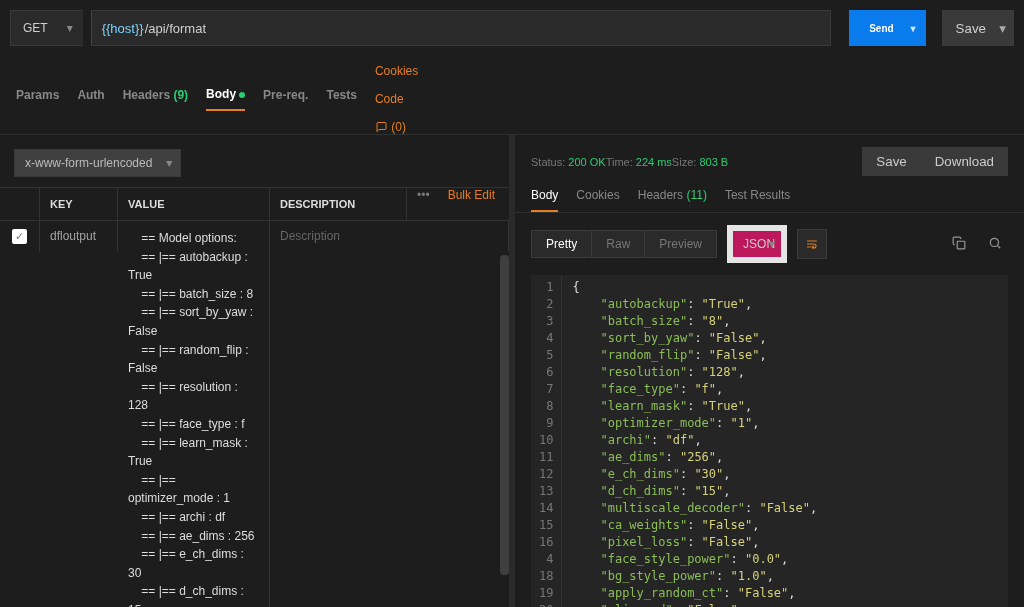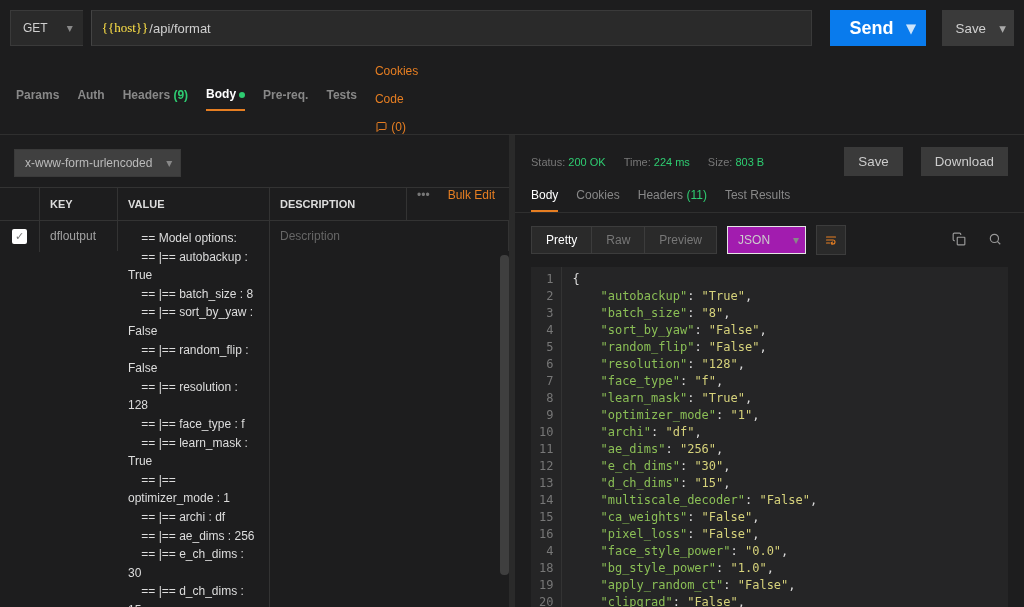--- a/index.html
+++ b/index.html
@@ -33,31 +33,31 @@
   flex:1;
   background: #2a2a2a;
   border: 1px solid #3a3a3a;
   padding: 0 10px;
   color: #d0d0d0;
   border-left: 1px solid #444;
   display:flex; align-items:center; gap:1px;
   font-size:13px;
   height:36px;
 }
-.url-var { color:#fde047;font-family:Liberation Serif, serif; }
+.url-var { color:#7dd3fc; }
 .send-btn {
   margin-left:10px;
   background:#097bed;
   color:#fff;
   padding: 0 32px 0 20px;
   border:none;
   font-weight:600;
   position:relative;
   display:flex; align-items:center;
-  font-size:18px;
+  font-size:10px;
   height:36px;
 }
 .send-btn::after { content:"▾"; position:absolute; right:10px; opacity:.8;}
 .save-btn {
   margin-left:8px;
   background:#3a3a3a;
   color:#d0d0d0;
   padding:0 28px 0 14px;
   border:none;
   position:relative;
@@ -90,35 +90,35 @@
 .bulk-row .h.val { flex:0 0 152px;}
 .bulk-row .dots { padding:0 10px; color:#777;}
 .bulk-row .bulk { padding:0 14px 0 8px; color:#e67e22;}
 .body-row { display:flex; border-bottom:1px solid #333; align-items:flex-start;}
 .body-row .c { border-right:1px solid #333; padding:8px 10px;}
 .body-row .c.check { flex:0 0 40px; display:flex; justify-content:center;}
 .body-row .c.key { flex:0 0 78px;}
 .body-row .c.val { flex:0 0 152px; color:#ddd; line-height:1.55; font-size:12px; white-space:pre-wrap; padding:8px 10px;}
 .body-row .c.desc { flex:1; color:#666;}
 .checkbox { width:15px;height:15px;background:#fff;border-radius:2px; display:flex;align-items:center;justify-content:center;color:#777;font-size:11px;}
-.meta-row { padding:12px 16px 0 16px; display:flex; align-items:center; gap:18px; font-size:11px;}
+.meta-row { padding:12px 16px 0 16px; display:flex; align-items:center; font-size:11px;}
 .meta-row .lbl { color:#777;}
 .meta-row .val { color:#2ecc71;}
 .meta-row .spacer { flex:1;}
 .meta-row .btn { background:#3a3a3a; padding:7px 14px; color:#ccc; border:none;}
 .resp-tabs { display:flex; gap:18px; padding:12px 16px 0 16px; border-bottom:1px solid #2f2f2f;}
 .resp-tabs .tab { padding-bottom:8px; color:#888;}
 .resp-tabs .tab.active { color:#fff; border-bottom:2px solid #e67e22;}
 .resp-tabs .tab .num { color:#2ecc71;}
 .resp-toolbar { display:flex; align-items:center; padding:12px 16px; gap:10px;}
 .resp-toolbar .grp { display:flex; background:#2a2a2a; border:1px solid #3c3c3c;}
 .resp-toolbar .grp div { padding:6px 14px; color:#777; border-right:1px solid #3c3c3c;}
 .resp-toolbar .grp div:last-child{ border-right:none;}
 .resp-toolbar .grp div.active { color:#fff;}
-.resp-toolbar .sel { background:#a21caf; border:1px solid #e5e5e5; padding:6px 35px 6px 10px; color:#ccc; position:relative;}
+.resp-toolbar .sel { background:#be185d; border:6px solid #e5e5e5; padding:6px 6px 6px 10px; color:#ccc; position:relative;}
 .resp-toolbar .sel::after { content:"▾"; position:absolute; right:6px; color:#888;}
 .resp-toolbar .wrap-icon { padding:6px 8px; width:30px; display:flex; align-items:center; justify-content:center;}
 .resp-toolbar .wrap-icon svg { width:16px; height:16px; }
 .resp-toolbar .spacer { flex:1;}
 .resp-toolbar .icon { color:#888; padding:4px 6px;}
 .code-area { flex:1; background:#252526; margin:0 16px 0 16px; display:flex; overflow:auto; font-family: "Consolas","Menlo",monospace;}
 .gutter { background:#252526; color:#777; text-align:right; padding:4px 8px; border-right:1px solid #333; user-select:none;}
 .gutter div { height:17px; line-height:17px;font-size:12px;}
 .code { padding:4px 10px; color:#ddd; font-size:12px; line-height:17px;}
 .code .brace { color:#ddd;}

